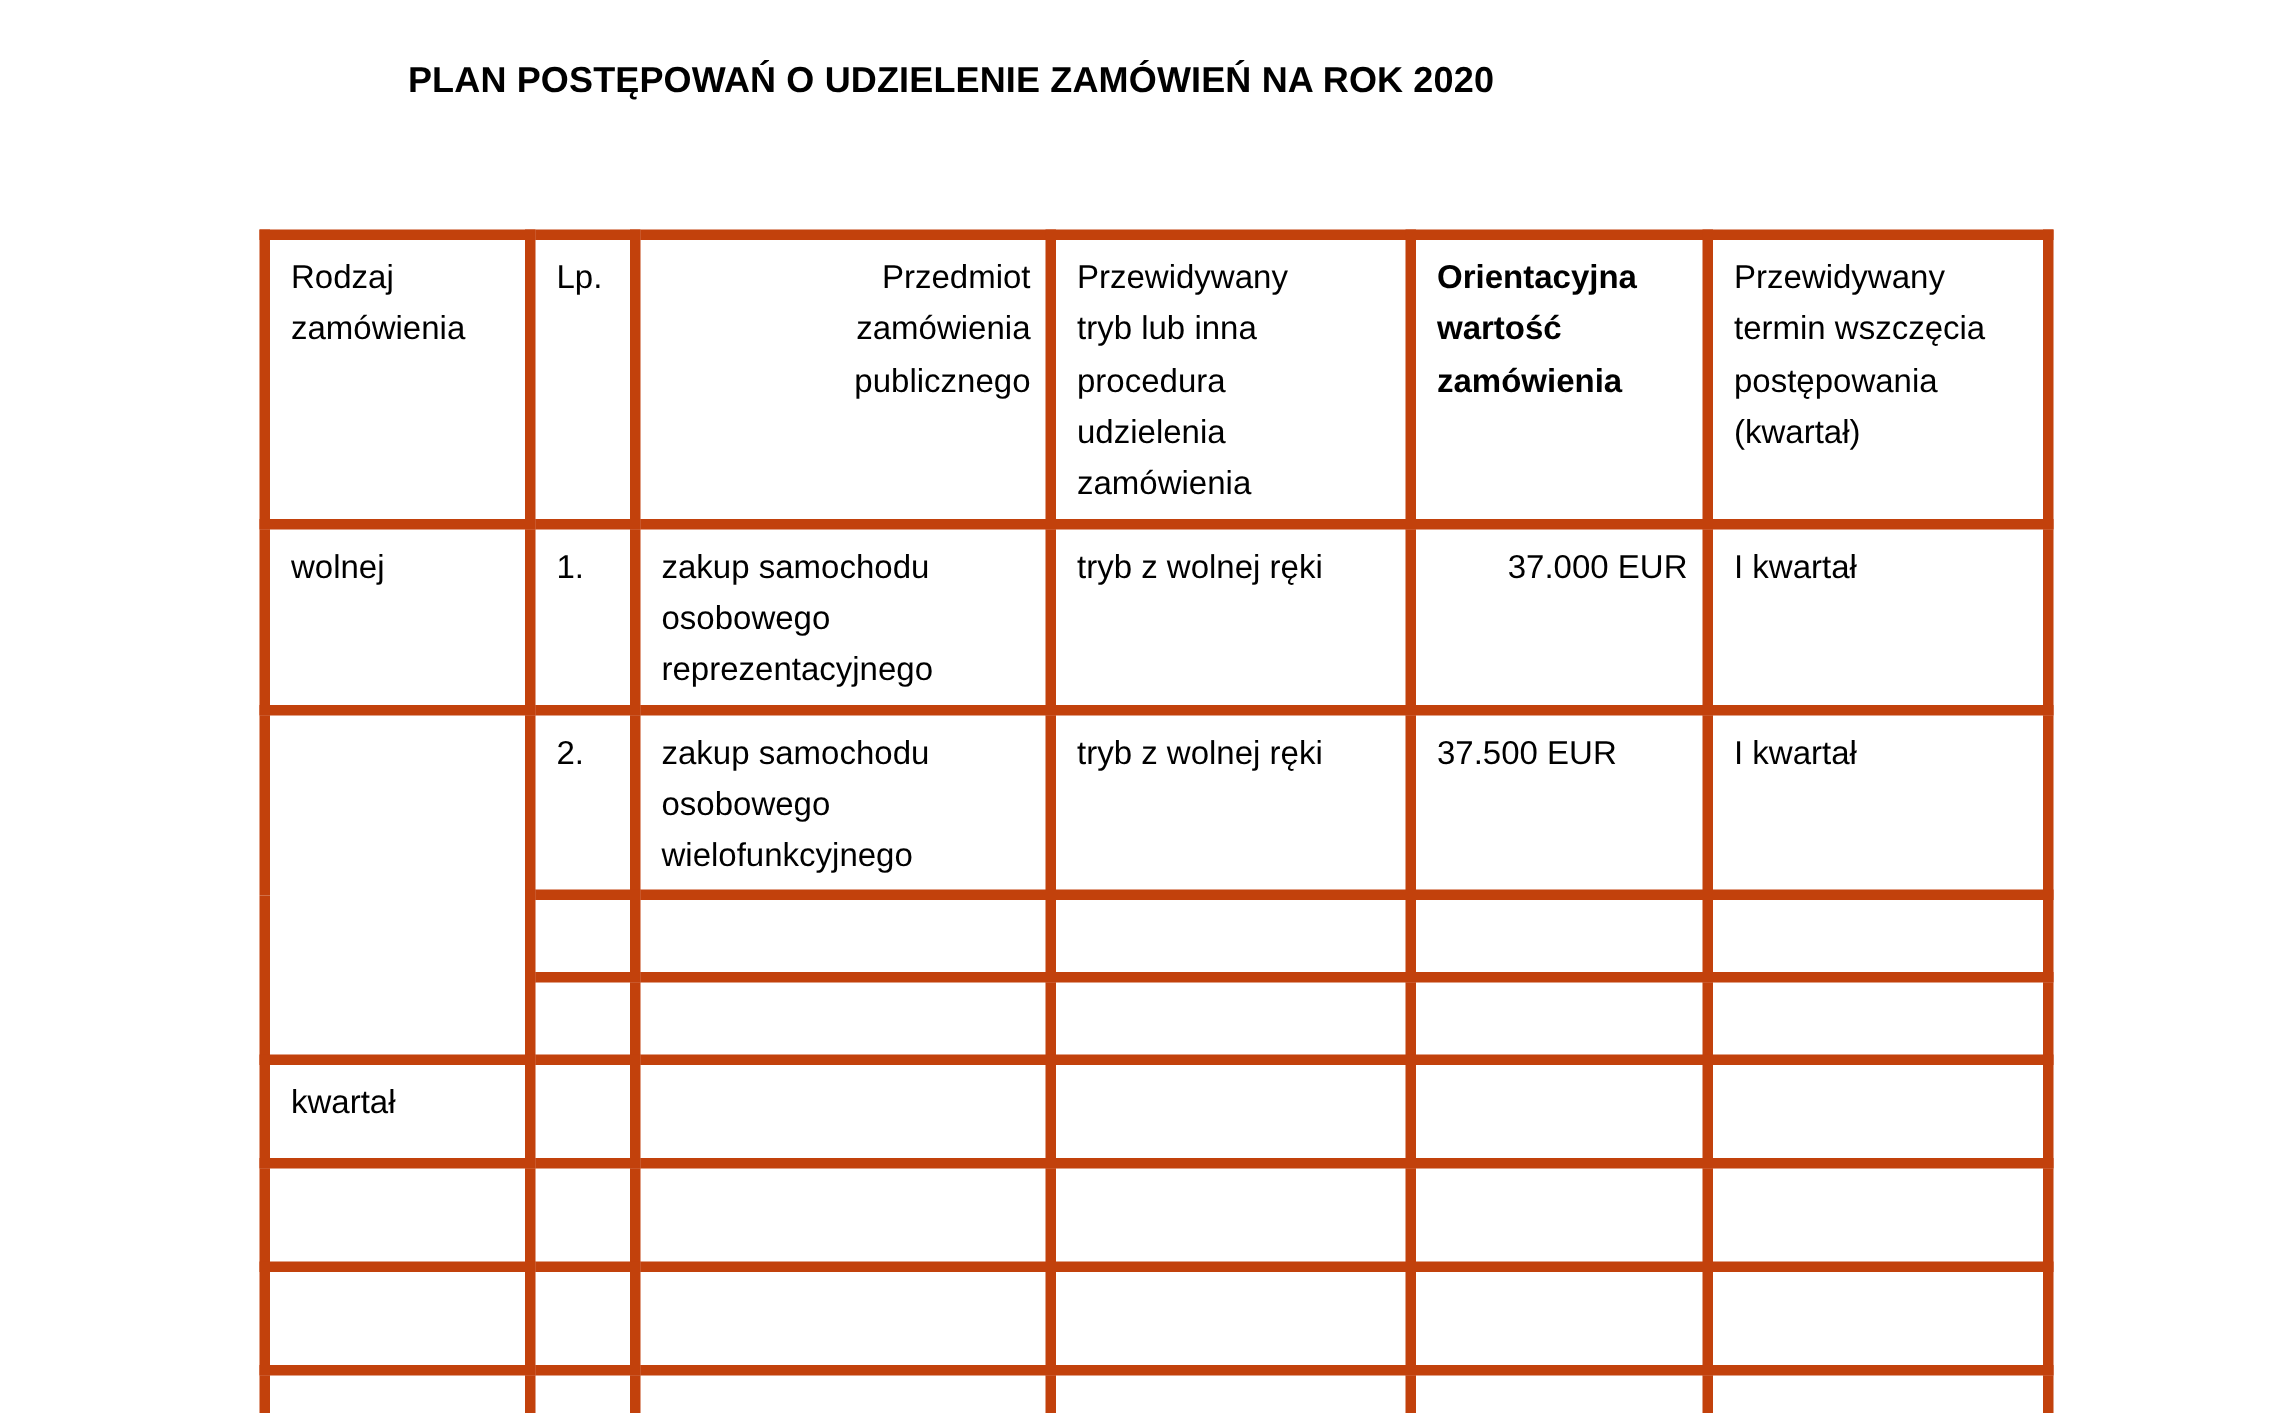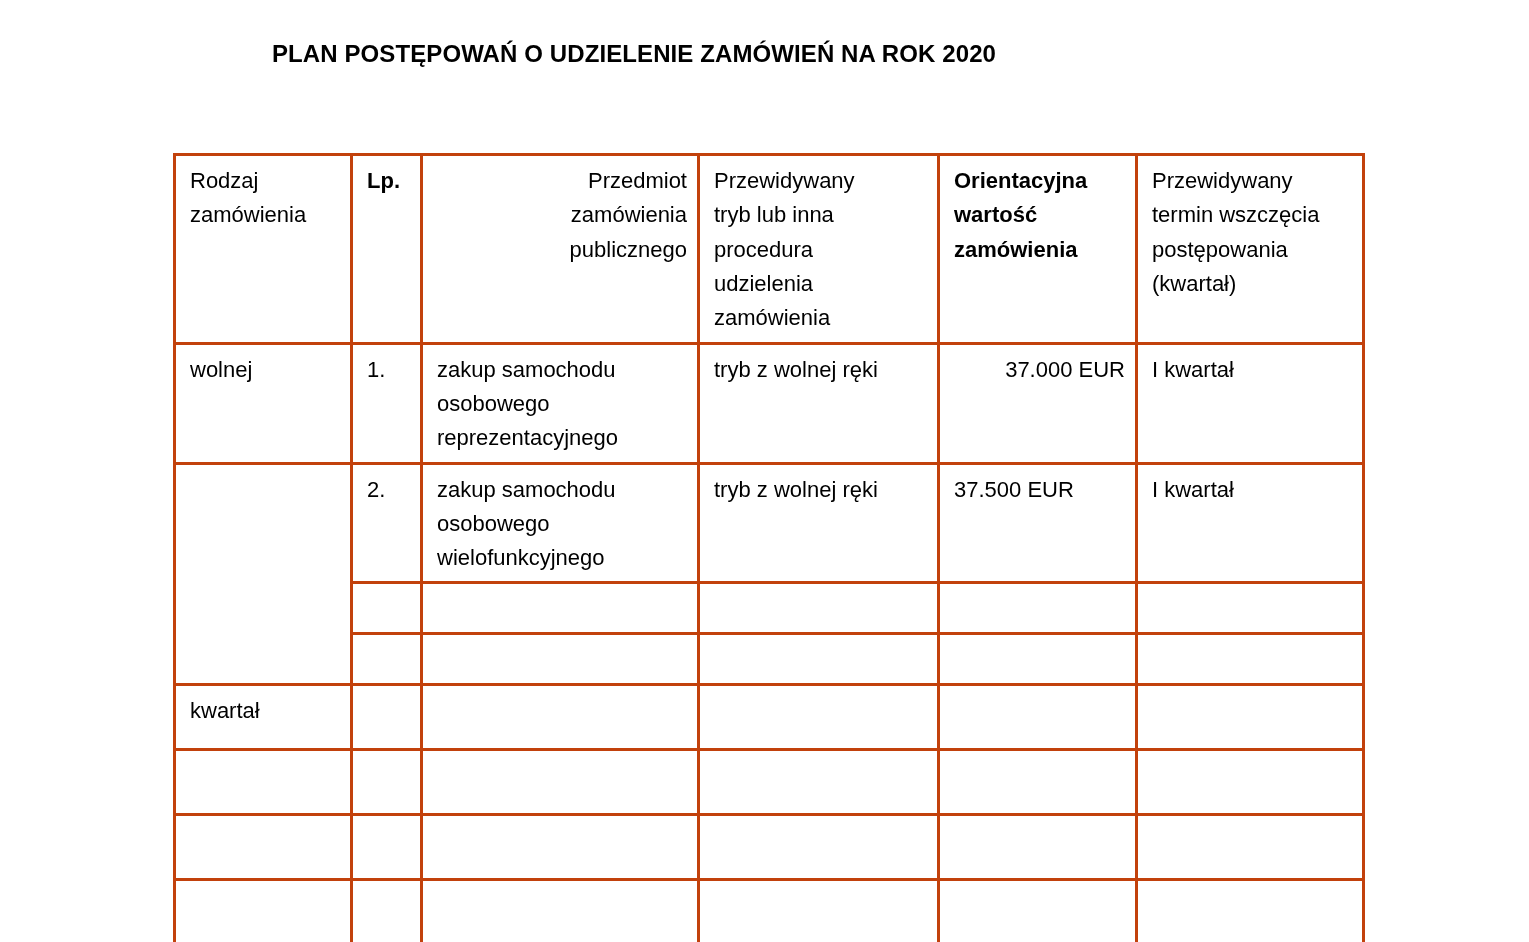--- a/index.html
+++ b/index.html
@@ -30,21 +30,21 @@
 
   #plan-table {
     position: absolute;
     left: 173px;
     top: 153px;
     width: 1189px;
     border-collapse: collapse;
     table-layout: fixed;
   }
   #plan-table td {
-    border: 3px solid #c2410c;
+    border: 7px solid #c2410c;
     vertical-align: top;
     padding: 8px 10px 6px 14px;
     font-size: 22px;
     line-height: 1.56;
     font-weight: normal;
   }
 
   
   col.c-rodzaj   { width: 177px; }
   col.c-lp       { width: 70px;  }
@@ -74,21 +74,21 @@
     <col class="c-przed">
     <col class="c-tryb">
     <col class="c-wartosc">
     <col class="c-termin">
   </colgroup>
   <tbody>
 
     <tr class="r-header">
       <td style="white-space: pre-line;">Rodzaj
 zamówienia</td>
-      <td class="cell-lp" style="white-space: pre-line; font-weight: bold;">Lp.</td>
+      <td class="cell-lp" style="white-space: pre-line;">Lp.</td>
       <td style="white-space: pre-line; text-align: right;">Przedmiot
 zamówienia
 publicznego</td>
       <td style="white-space: pre-line;">Przewidywany
 tryb lub inna
 procedura
 udzielenia
 zamówienia</td>
       <td style="white-space: pre-line; font-weight: bold;">Orientacyjna
 wartość

